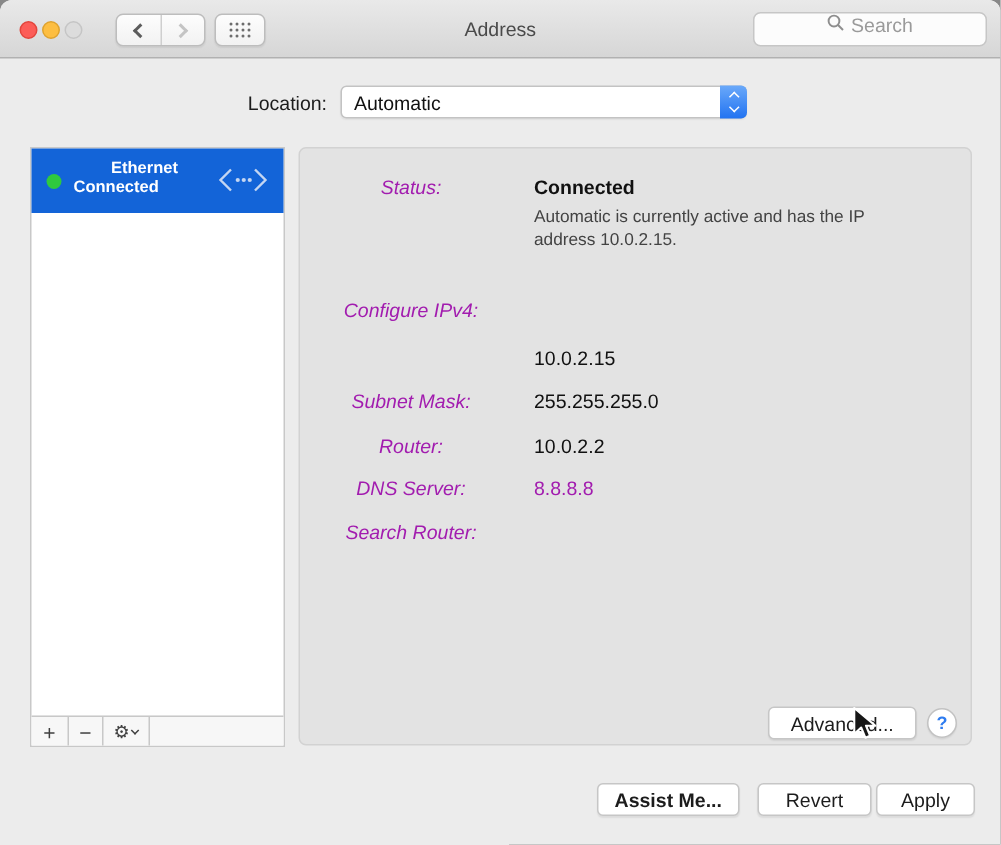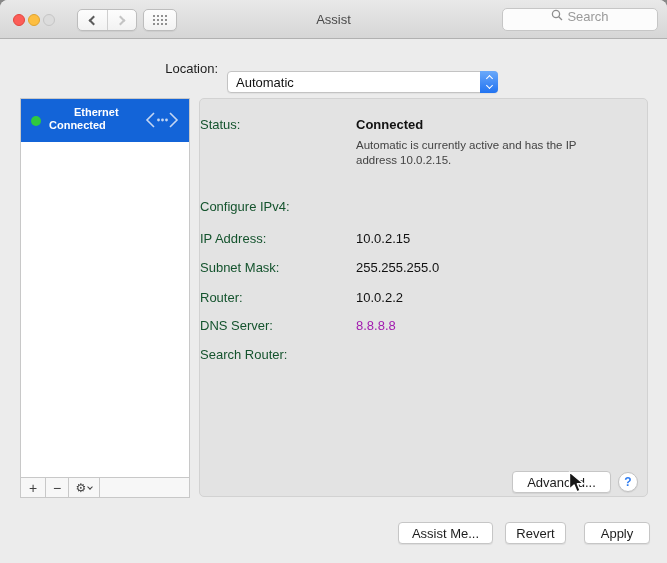--- a/index.html
+++ b/index.html
@@ -56,21 +56,20 @@
     display:flex; justify-content:center; gap:4px;
     color:#9a9a9a;
   }
   
   .loc-label { position:absolute; left:68px; top:61px; width:150px; text-align:right; }
   .popup {
     position:absolute; height:22px;
     background:#ffffff; border:1px solid #c3c3c3; border-radius:4px;
     display:flex; align-items:center;
     box-shadow:0 1px 1px rgba(0,0,0,0.05);
-    margin-top:14px;
   }
   .popup .popup-text { flex:1; padding-left:8px; color:#111; }
   .popup .stepper {
     width:18px; height:22px; margin:-1px -1px -1px 0;
     border-radius:0 4px 4px 0;
     background:linear-gradient(#6aa9fa,#2273f1);
     display:flex; flex-direction:column; align-items:center; justify-content:center; gap:2px;
   }
   .schev { width:5px; height:5px; border-left:1.6px solid #fff; border-top:1.6px solid #fff; }
   .schev.up { transform:rotate(45deg); margin-top:1px; }
@@ -103,21 +102,21 @@
     font-size:14px;
   }
   .sb-add { width:25px; } .sb-remove { width:23px; } .sb-gear { width:31px; gap:2px; }
   .gear-glyph { font-family:"DejaVu Sans",sans-serif; font-size:12px; line-height:1; }
   .gchev { width:4px; height:4px; border-left:1.4px solid #3f3f3f; border-top:1.4px solid #3f3f3f; transform:rotate(225deg); margin-top:-2px; }
   
   .panel {
     position:absolute; left:199px; top:98px; width:449px; height:399px;
     background:#e3e3e3; border:1px solid #d2d2d2; border-radius:5px;
   }
-  .row-label { position:absolute; left:0; width:148px; text-align:left; color:#14532d; }
+  .row-label { position:absolute; left:0; width:148px; text-align:center; color:#a21caf;font-style:italic; }
   .row-value { position:absolute; left:156px; color:#111; }
   .bold { font-weight:bold; }
   .muted { color:#a21caf; }
   .desc {
     position:absolute; left:156px; top:39px; width:250px;
     font-size:11.5px; line-height:15px; color:#434343;
   }
   .cfg-popup { left:153px; top:96px; width:256px; }
   .adv-btn {
     position:absolute; left:312px; top:372px; width:99px; height:22px;
@@ -130,22 +129,22 @@
   }
   .help-btn {
     position:absolute; left:418px; top:373px; width:20px; height:20px;
     border-radius:50%;
     background:#ffffff; border:1px solid #c2c2c2;
     display:flex; align-items:center; justify-content:center;
     color:#2e7cf0; font-size:12px; font-weight:bold;
     box-shadow:0 1px 1px rgba(0,0,0,0.07);
   }
   
-  .assist-btn { position:absolute; left:398px; top:522px; width:95px; height:22px; }
-  .revert-btn { position:absolute; left:505px; top:522px; width:61px; height:22px; }
+  .assist-btn { position:absolute; left:398px; top:522px; width:95px; height:22px;font-weight:bold; }
+  .revert-btn { position:absolute; left:505px; top:522px; width:76px; height:22px; }
   .apply-btn  { position:absolute; left:584px; top:522px; width:66px; height:22px; }
   
   .cursor { position:absolute; left:568px; top:471px; pointer-events:none; }
 </style>
 </head>
 <body>
 
 <div class="window">
 
   <div class="toolbar">
@@ -172,21 +171,21 @@
           <i></i>
           <i></i>
           <i></i>
           <i></i>
           <i></i>
           <i></i>
           <i></i>
       </span>
     </div>
 
-    <div class="win-title">Assist</div>
+    <div class="win-title">Address</div>
 
     <div class="searchfield">
       <svg width="12" height="12" viewBox="0 0 12 12">
         <circle cx="5" cy="5" r="3.6" fill="none" stroke="#8e8e8e" stroke-width="1.3"></circle>
         <line x1="7.7" y1="7.7" x2="11" y2="11" stroke="#8e8e8e" stroke-width="1.3"></line>
       </svg>
       <span>Search</span>
     </div>
   </div>
 
@@ -228,21 +227,20 @@
     </div>
   </div>
 
   <div class="panel">
     <div class="row-label" style="top:18px;">Status:</div>
     <div class="row-value bold" style="top:18px;">Connected</div>
     <div class="desc">Automatic is currently active and has the IP address 10.0.2.15.</div>
 
     <div class="row-label" style="top:100px;">Configure IPv4:</div>
 
-    <div class="row-label" style="top:132px;">IP Address:</div>
     <div class="row-value" style="top:132px;">10.0.2.15</div>
 
     <div class="row-label" style="top:161px;">Subnet Mask:</div>
     <div class="row-value" style="top:161px;">255.255.255.0</div>
 
     <div class="row-label" style="top:191px;">Router:</div>
     <div class="row-value" style="top:191px;">10.0.2.2</div>
 
     <div class="row-label" style="top:219px;">DNS Server:</div>
     <div class="row-value muted" style="top:219px;">8.8.8.8</div>

